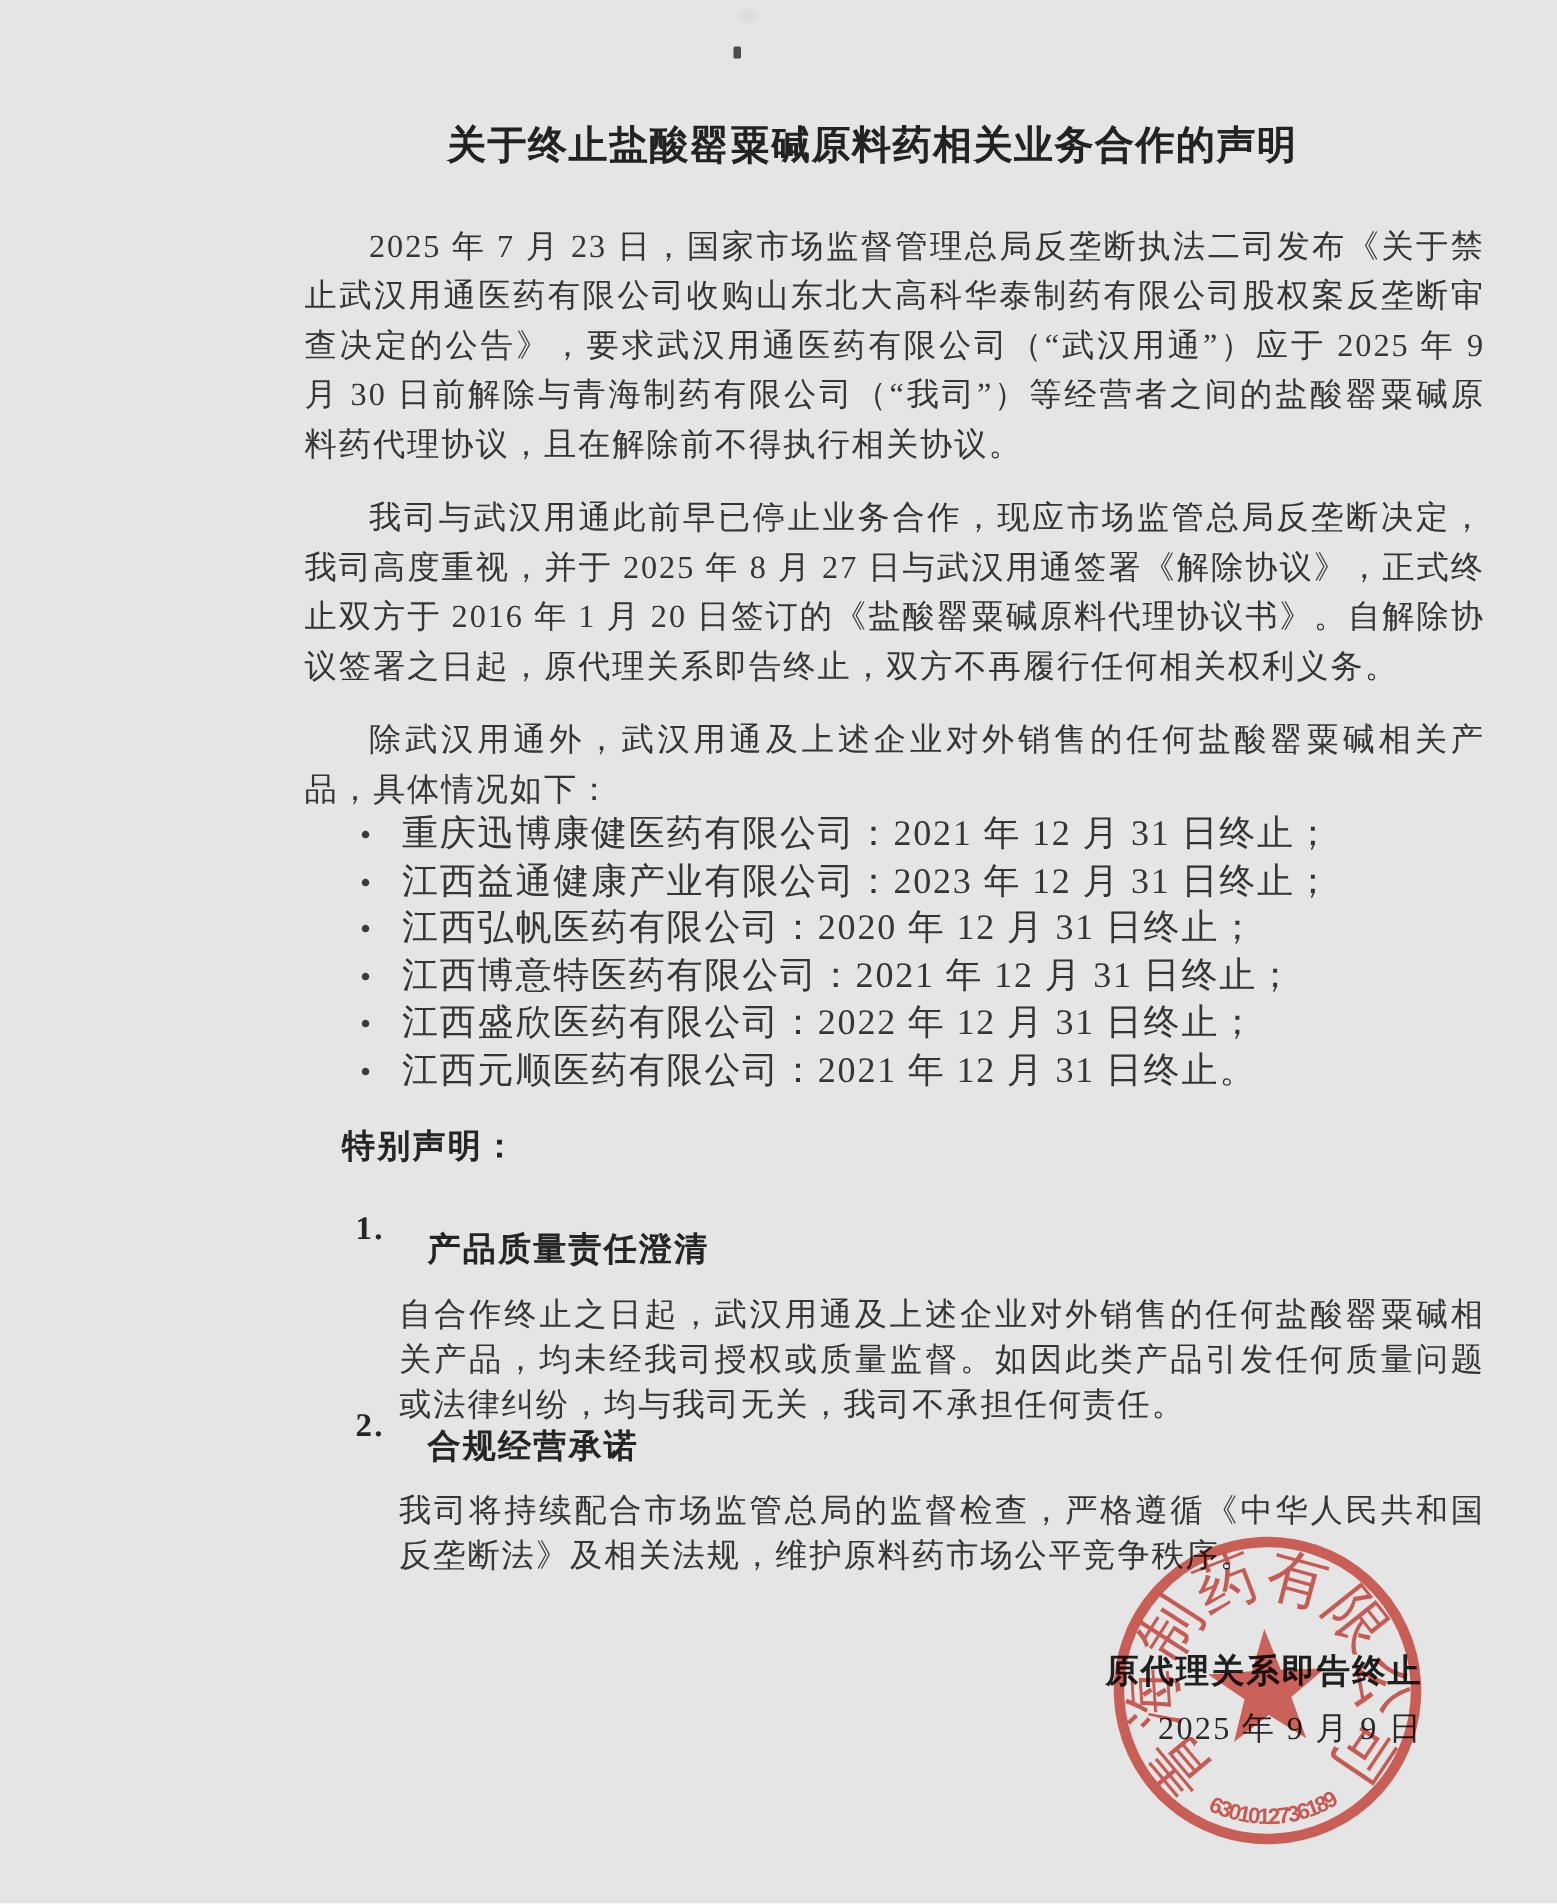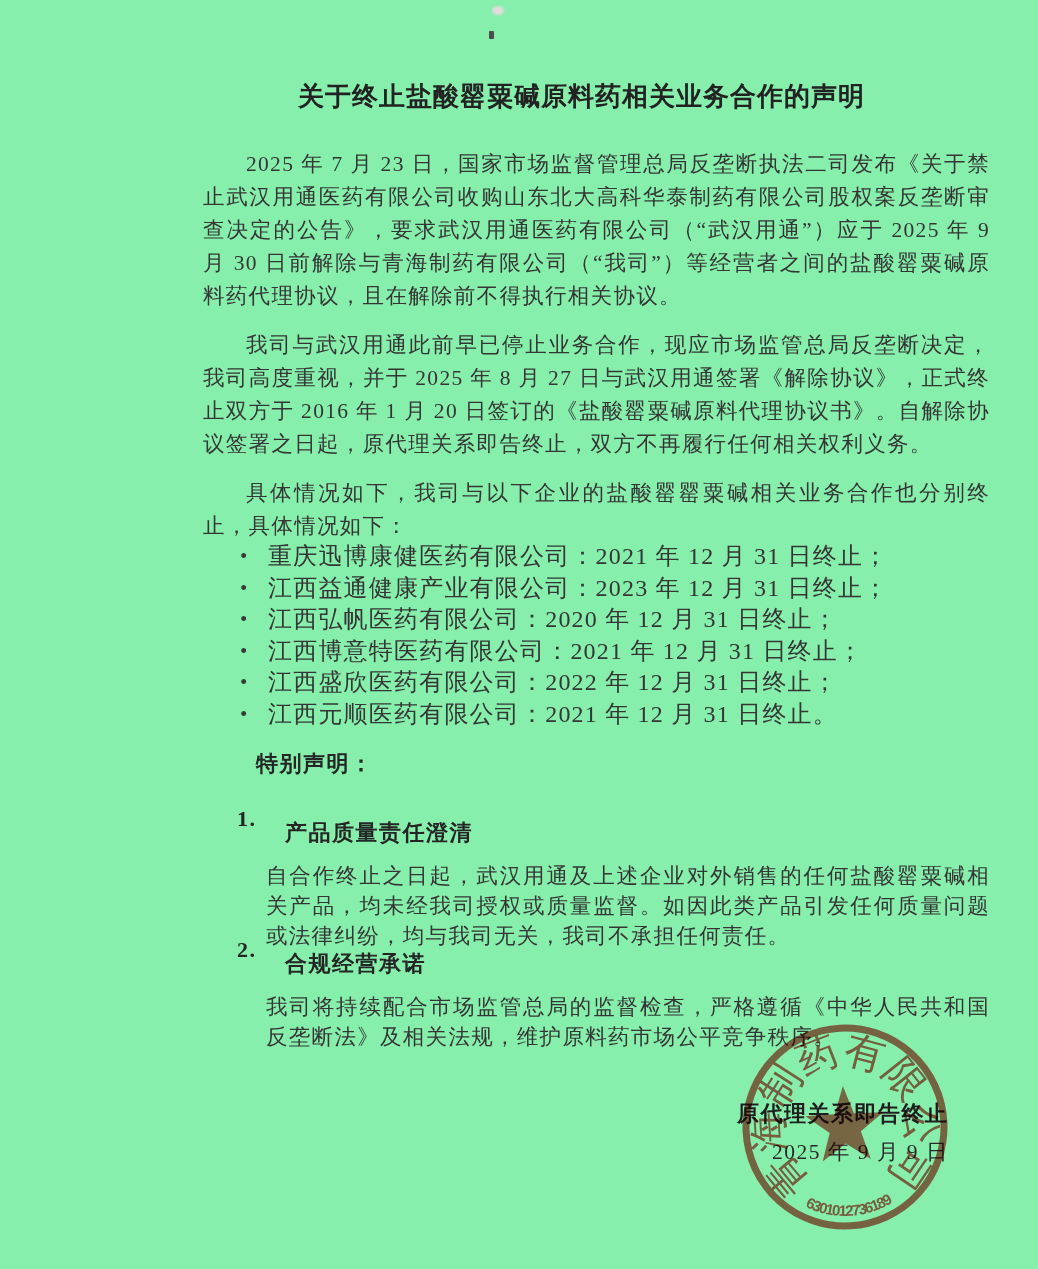--- a/index.html
+++ b/index.html
@@ -1,19 +1,19 @@
 <!DOCTYPE html>
 <html lang="zh"><head>
 <meta charset="utf-8">
 <style>
   html,body{margin:0;padding:0;background:#ffffff;}
   .page{
     position:relative;
     width:1038px;height:1269px;
-    background:#86efac;
+    background:#e5e5e5;
     overflow:hidden;
     font-family:"Liberation Serif","DejaVu Serif",serif;
     color:#353535;
   }
   .title{
     position:absolute;left:203px;top:62px;width:757px;
     text-align:center;font-size:26px;font-weight:700;color:#222;
     letter-spacing:1px;
   }
   .para{
@@ -31,21 +31,21 @@
     font-size:24px;line-height:31.6px;letter-spacing:1.2px;
   }
   .bullets li{position:relative;padding-left:28px;}
   .bullets li::before{
     content:"\2022";
     position:absolute;left:0;top:0;
     font-size:21px;color:#3a3a3a;
   }
   .special-heading{
     position:absolute;left:228px;top:749px;
-    font-size:22px;font-weight:700;color:#252525;letter-spacing:1.5px;margin-left:28px;
+    font-size:22px;font-weight:700;color:#252525;letter-spacing:1.5px;
   }
   .num-item{position:absolute;font-size:22px;font-weight:700;color:#252525;letter-spacing:1.5px;}
   .num-item .num{position:absolute;left:0;top:0;}
   .num-item .hd{position:absolute;left:48px;top:12px;white-space:nowrap;}
   .item1-row{left:237px;top:806px;width:500px;height:30px;}
   .item2-row{left:237px;top:937px;width:500px;height:30px;}
   .item-body{
     position:absolute;left:266px;width:724px;
     font-size:21.5px;line-height:30px;letter-spacing:1.3px;
     text-align:justify;text-align-last:left;
@@ -87,21 +87,21 @@
 
 <div class="page">
 
   <div class="speck2"></div>
   <div class="speck1"></div>
 
   <h1 class="title">关于终止盐酸罂粟碱原料药相关业务合作的声明</h1>
 
   <p class="para p1">2025 年 7 月 23 日，国家市场监督管理总局反垄断执法二司发布《关于禁止武汉用通医药有限公司收购山东北大高科华泰制药有限公司股权案反垄断审查决定的公告》，要求武汉用通医药有限公司（“武汉用通”）应于 2025 年 9 月 30 日前解除与青海制药有限公司（“我司”）等经营者之间的盐酸罂粟碱原料药代理协议，且在解除前不得执行相关协议。</p>
   <p class="para p2">我司与武汉用通此前早已停止业务合作，现应市场监管总局反垄断决定，我司高度重视，并于 2025 年 8 月 27 日与武汉用通签署《解除协议》，正式终止双方于 2016 年 1 月 20 日签订的《盐酸罂粟碱原料代理协议书》。自解除协议签署之日起，原代理关系即告终止，双方不再履行任何相关权利义务。</p>
-  <p class="para p3">具体情况如下，我司与以下企业的盐酸罂罂粟碱相关业务合作也分别终止，具体情况如下：</p>
+  <p class="para p3">除武汉用通外，武汉用通及上述企业对外销售的任何盐酸罂粟碱相关产品，具体情况如下：</p>
 
   <ul class="bullets">
     <li>重庆迅博康健医药有限公司：2021 年 12 月 31 日终止；</li>
     <li>江西益通健康产业有限公司：2023 年 12 月 31 日终止；</li>
     <li>江西弘帆医药有限公司：2020 年 12 月 31 日终止；</li>
     <li>江西博意特医药有限公司：2021 年 12 月 31 日终止；</li>
     <li>江西盛欣医药有限公司：2022 年 12 月 31 日终止；</li>
     <li>江西元顺医药有限公司：2021 年 12 月 31 日终止。</li>
   </ul>
 

